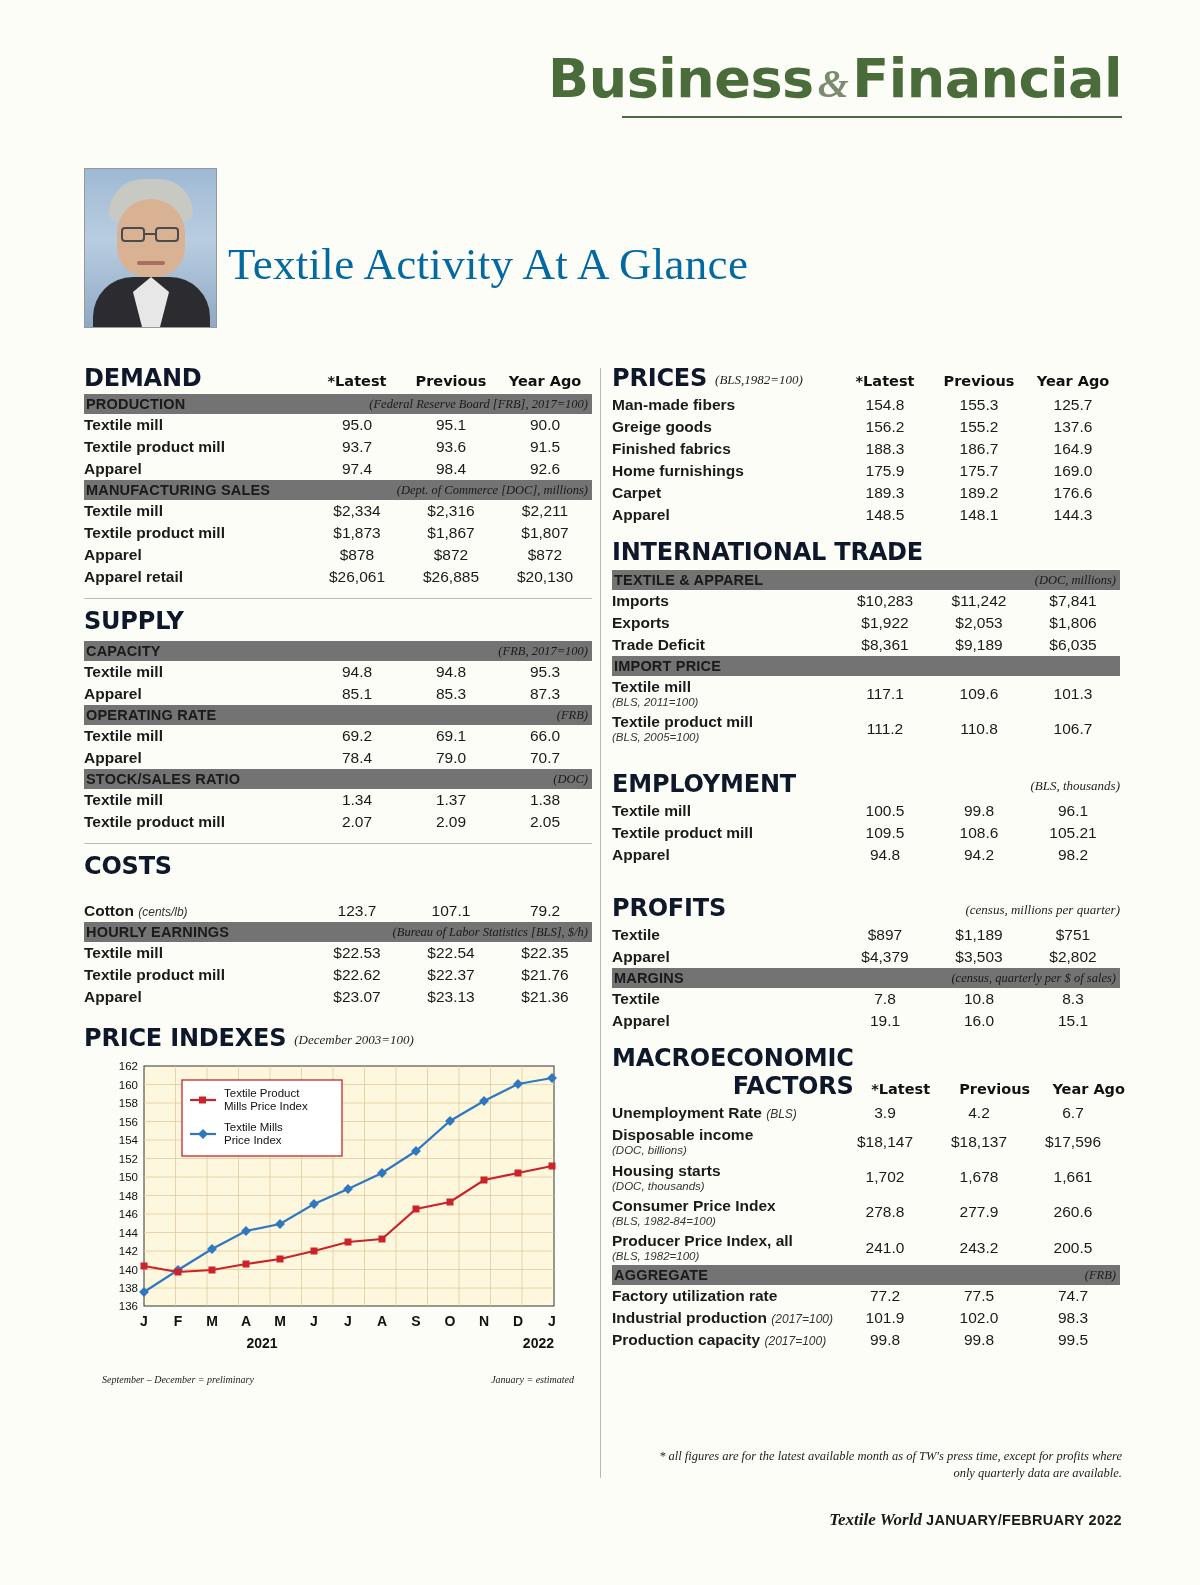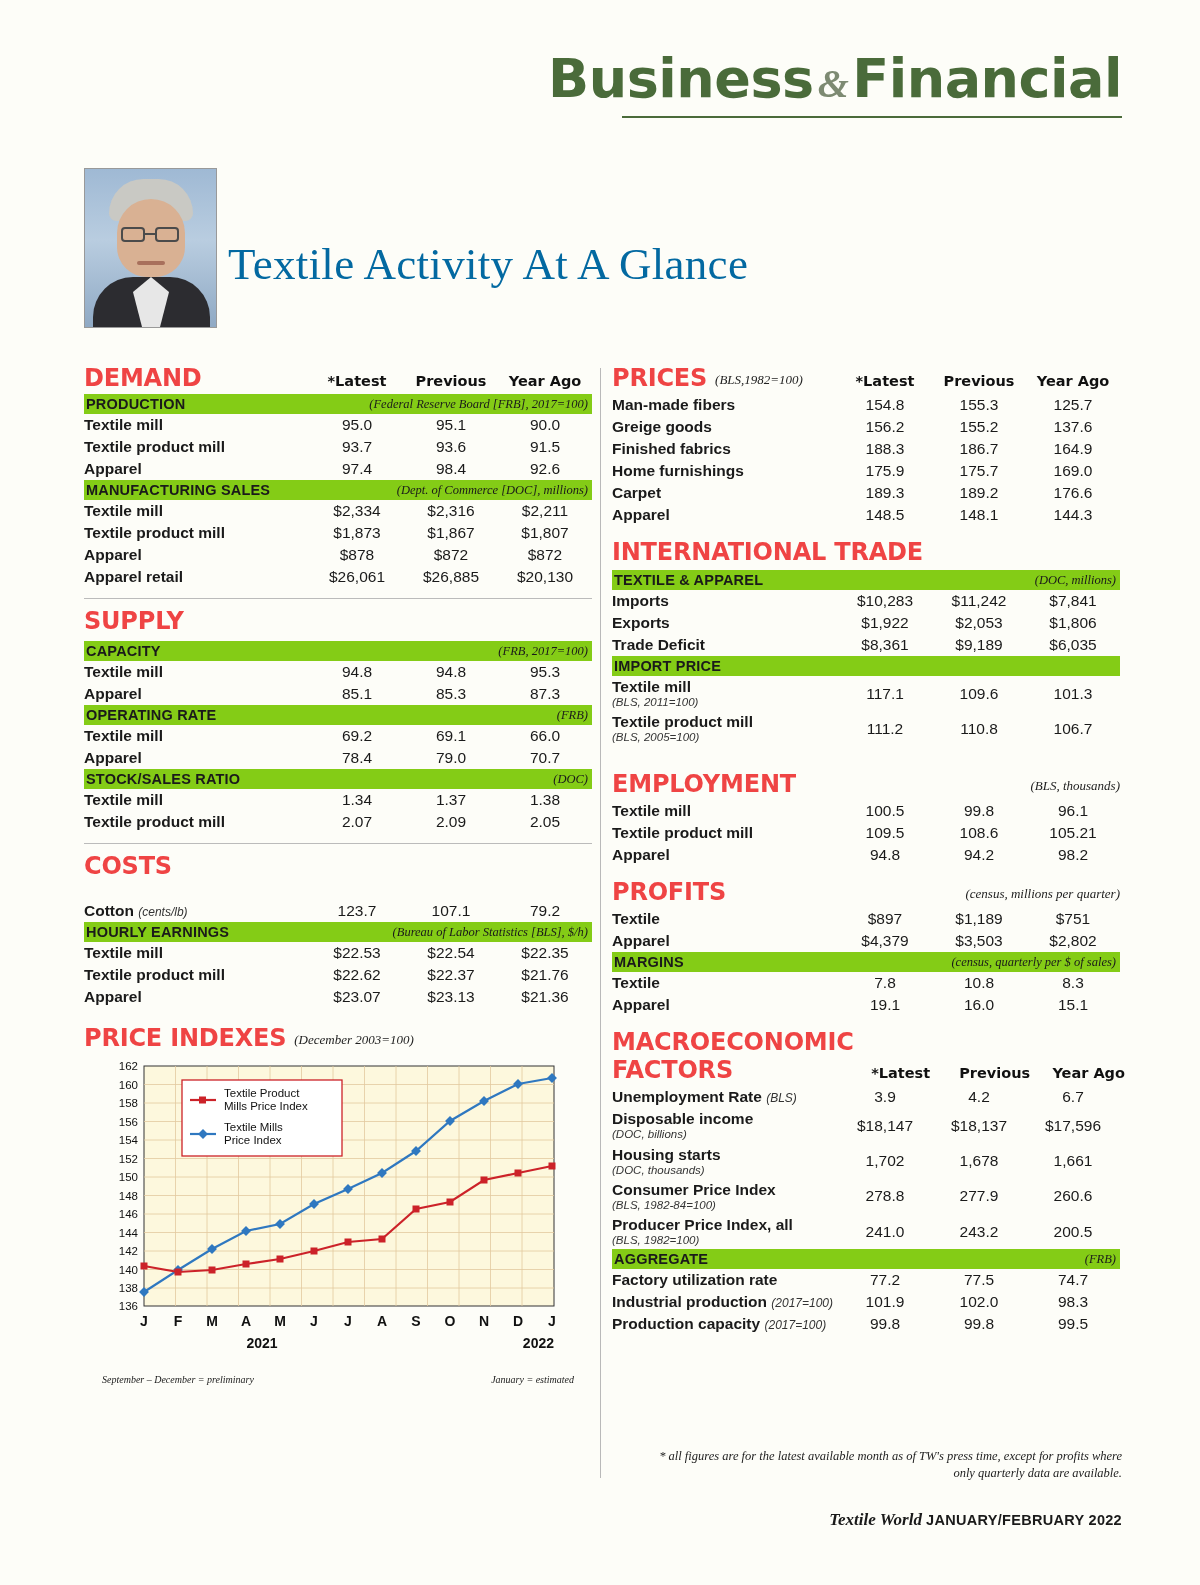--- a/index.html
+++ b/index.html
@@ -77,23 +77,24 @@
   
   .col-left { position: absolute; left: 84px; top: 364px; width: 508px; }
   .col-right { position: absolute; left: 612px; top: 364px; width: 508px; }
   .col-divider { position: absolute; left: 600px; top: 368px; width: 1px; height: 1110px; background: #b9b9b9; }
 
   
   .sec-head {
     font-family: "DejaVu Sans", sans-serif;
     font-weight: bold;
     font-size: 24px;
-    color: #ef4444;
+    color: #0f172a;
     letter-spacing: -0.2px;
     display: inline-block;
+    text-align: right;
   }
   .sec-row { display: flex; align-items: flex-end; margin-bottom: 2px; }
   .sec-note {
     font-family: "Liberation Serif", serif;
     font-style: italic;
     font-size: 13px;
     color: #222;
     margin-left: 8px;
     padding-bottom: 4px;
   }
@@ -114,21 +115,21 @@
   }
 
   
   table.dt { width: 100%; border-collapse: collapse; }
   table.dt td { padding: 2px 0; font-size: 15.5px; }
   .r-label { font-weight: bold; font-size: 15.5px; }
   .r-label .sub { font-weight: normal; font-style: italic; font-size: 12px; color:#333; }
   .r-label small { display:block; font-weight: normal; font-style: italic; font-size: 11.5px; color:#333; line-height:1.15; }
   .r-val { width: 94px; text-align: center; font-size: 15.5px; }
   .band {
-    background: #84cc16;
+    background: #737373;
   }
   .band td { padding: 3px 0; }
   .band .btitle { font-weight: bold; font-size: 14.5px; letter-spacing: 0.2px; padding-left: 2px; }
   .band .bnote { font-family: "Liberation Serif", serif; font-style: italic; font-size: 12.5px; text-align: right; padding-right: 4px; }
   .rule { border-top: 1px solid #bbb; height: 1px; margin: 10px 0 8px; }
 
   
   .chart-wrap { margin-top: 4px; position: relative; text-align: right; }
   .chart-foot { display:flex; justify-content: space-between; margin-top: 14px; font-family:"Liberation Serif", serif; font-style: italic; font-size: 10px; padding: 0 18px; }
 
@@ -596,21 +597,21 @@
       <tr>
         <td class="r-label">Apparel</td>
         <td class="r-val">94.8</td>
         <td class="r-val">94.2</td>
         <td class="r-val">98.2</td>
       </tr>
     </tbody>
       </table>
 
     
-    <div class="sec-row" style="margin-top:12px;">
+    <div class="sec-row" style="margin-top:28px;">
       <div class="sec-head">PROFITS</div>
       <div class="sec-note right">(census, millions per quarter)</div>
     </div>
     <table class="dt">
       <tbody>
           <tr>
         <td class="r-label">Textile</td>
         <td class="r-val">$897</td>
         <td class="r-val">$1,189</td>
         <td class="r-val">$751</td>

